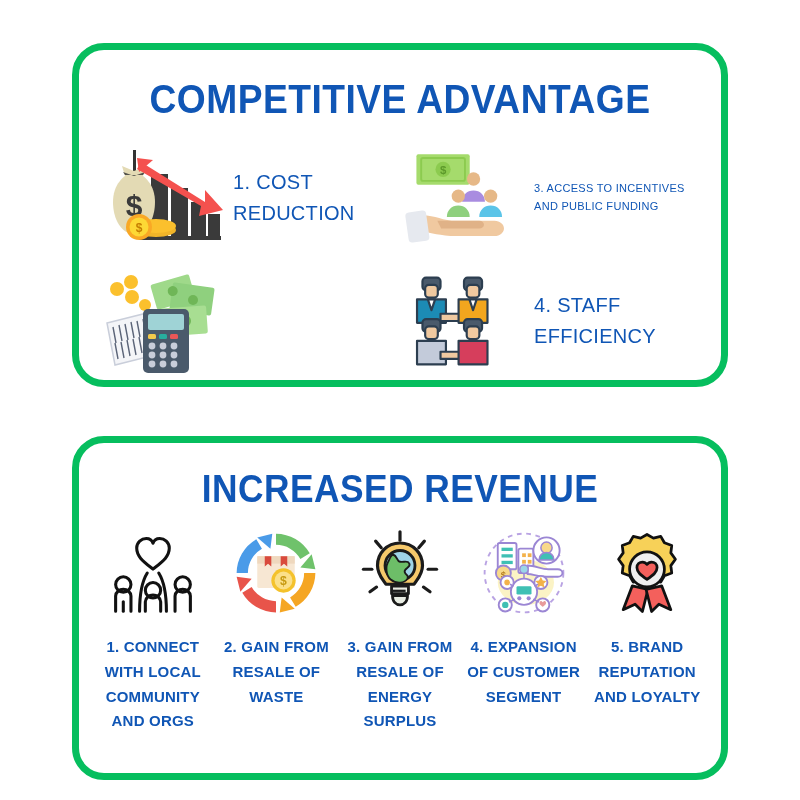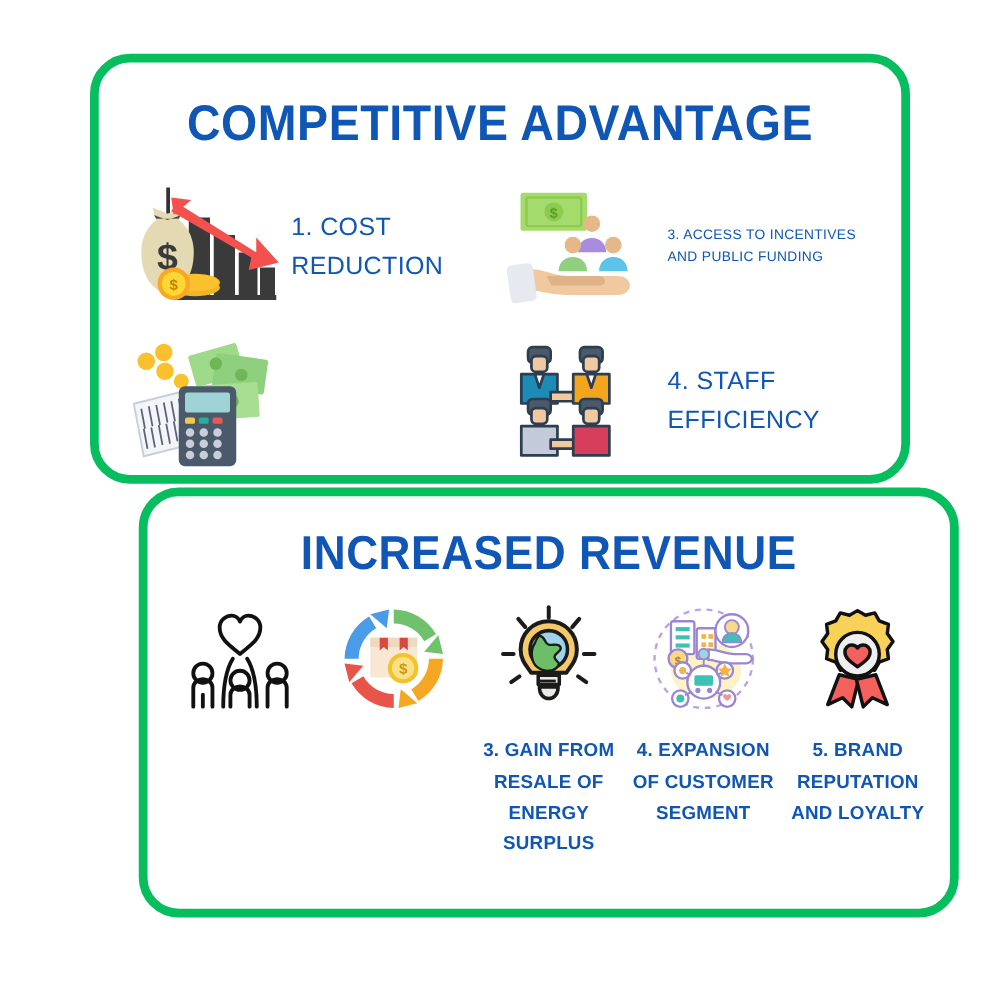--- a/index.html
+++ b/index.html
@@ -30,24 +30,23 @@
 
   #card-advantage {
     left: 72px;
     top: 43px;
     width: 656px;
     height: 344px;
   }
 
   #card-revenue {
     left: 72px;
-    top: 390px;
+    top: 436px;
     width: 656px;
     height: 344px;
-    margin-left: 39px;
   }
 
   
   .card-title {
     text-align: center;
     color: #1056B5;
     font-weight: bold;
     letter-spacing: 0.5px;
     font-family: "Liberation Sans", sans-serif;
   }
@@ -299,20 +298,21 @@
               <path d="M17 78v10"></path>
               <circle cx="79" cy="60" r="8"></circle>
               <path d="M71 88V72c0-4 4-7 8-7s8 3 8 7v16"></path>
               <circle cx="48" cy="66" r="8"></circle>
               <path d="M40 88V78c0-4 4-7 8-7s8 3 8 7v10"></path>
               <path d="M34 88c0-20 3-32 8-40"></path>
               <path d="M62 88c0-20-3-32-8-40"></path>
             </g>
           </svg>
         </div>
+        <div class="rev-label">1. CONNECT WITH LOCAL COMMUNITY AND ORGS</div>
       </div>
 
       <div class="rev-item">
         <div class="rev-icon">
           <svg viewBox="0 0 96 96" width="90" height="90" aria-hidden="true">
 
             <g stroke-width="0">
               <path d="M48 6a42 42 0 0 1 36 21l-10 6A30 30 0 0 0 48 18z" fill="#6FC26B"></path>
               <path d="M86 28l4 16-16-2z" fill="#6FC26B"></path>
               <path d="M90 48a42 42 0 0 1-21 36l-6-10a30 30 0 0 0 15-26z" fill="#F5A623"></path>
@@ -326,20 +326,21 @@
             <rect x="28" y="30" width="40" height="34" rx="2" fill="#F7E7D3"></rect>
             <rect x="28" y="30" width="40" height="8" fill="#EFD8BE"></rect>
             <path d="M36 30h7v11l-3.5-3L36 41z" fill="#D94A3D"></path>
             <path d="M53 30h7v11l-3.5-3L53 41z" fill="#D94A3D"></path>
 
             <circle cx="56" cy="56" r="13" fill="#F4C22B"></circle>
             <circle cx="56" cy="56" r="9.5" fill="#FBE08A"></circle>
             <text x="56" y="61" font-family="'Liberation Sans',sans-serif" font-size="13" font-weight="bold" fill="#C79A12" text-anchor="middle">$</text>
           </svg>
         </div>
+        <div class="rev-label">2. GAIN FROM RESALE OF WASTE</div>
       </div>
 
       <div class="rev-item">
         <div class="rev-icon">
           <svg viewBox="0 0 96 96" width="90" height="90" aria-hidden="true">
 
             <g stroke="#1B1B1B" stroke-width="3.4" stroke-linecap="round">
               <path d="M48 4v9"></path>
               <path d="M22 14l6 7"></path>
               <path d="M74 14l-6 7"></path>

